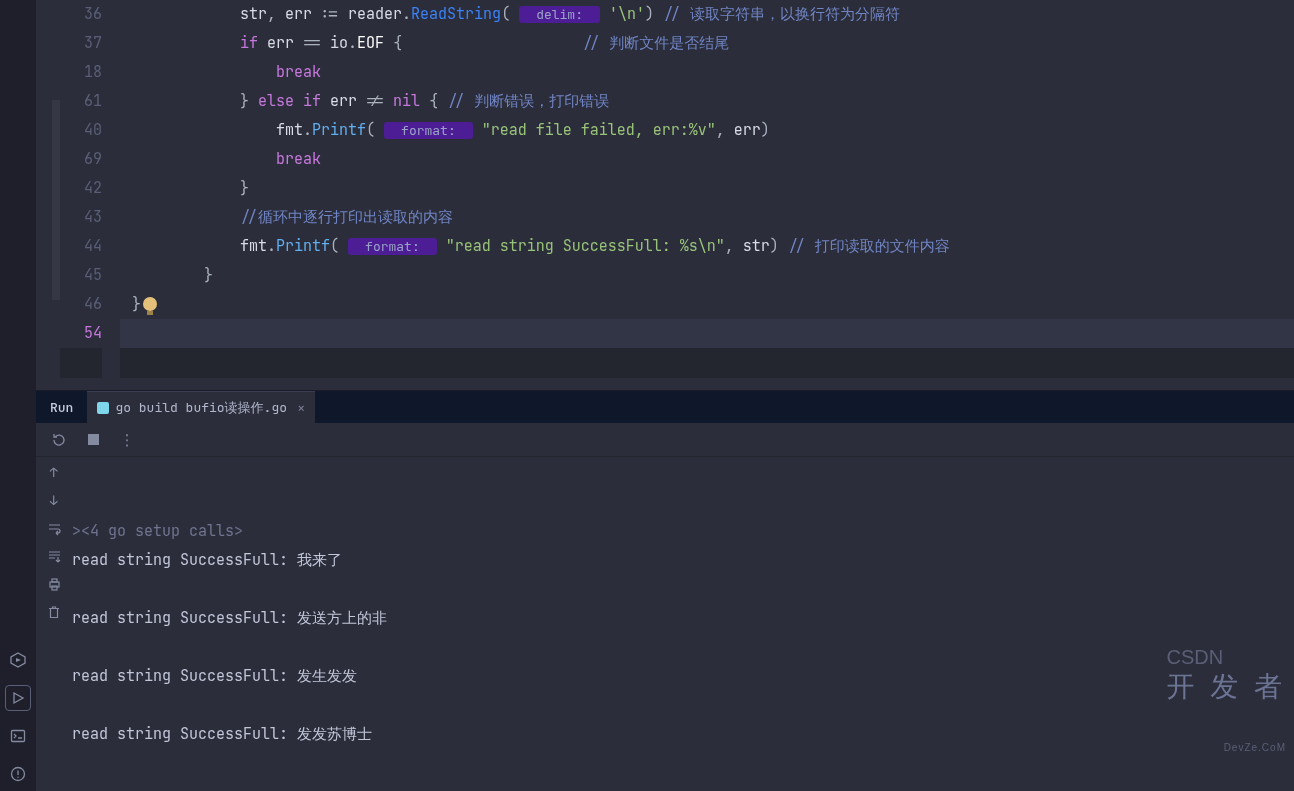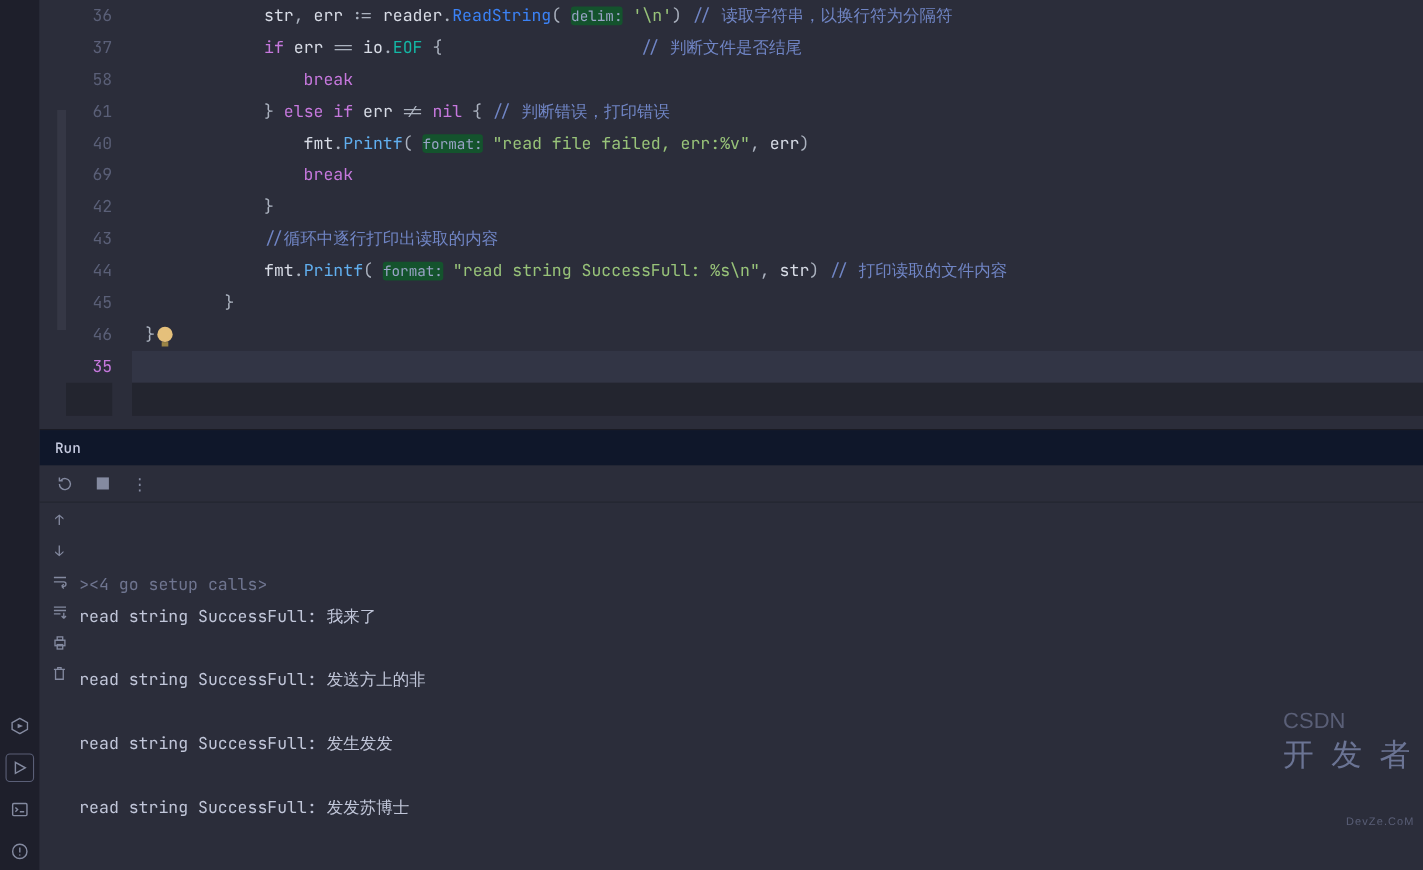--- a/index.html
+++ b/index.html
@@ -80,23 +80,23 @@
   position: relative;
 }
 .code-line { height: 29px; padding-left: 12px;}
 .code-line.hl { background: #323545; }
 .code .punc { color: #abb2bf; }
 .code .kw { color: #c678dd; }
 .code .fn { color: #61afef; }
 .code .fncall { color: #3b82f6; }
 .code .str { color: #98c379; }
 .code .cmt { color: #7085c5; }
-.code .ident { color: #14b8a6; margin-top: 39px; }
+.code .ident { color: #ffffff; margin-top: 39px; }
 .code .var { color: #d8dce6; }
-.code .hint { background:#14532d;color:#9aa3c7;border-radius:3px;padding:0 0;font-size:13px;}
+.code .hint { background:#4c1d95;color:#9aa3c7;border-radius:3px;padding:0 17px;font-size:13px;}
 .bulb { display:inline-block;width:14px;height:14px;background:#e5c07b;border-radius:50%;position:relative;top:2px;margin-left:2px;}
 .bulb::after{content:"";position:absolute;bottom:-4px;left:4px;width:6px;height:4px;background:#9b8445;}
 
 .run-panel {
   flex: 1;
   display: flex;
   flex-direction: column;
   border-top: 1px solid #1a1b24;
   background: #2b2d3a;
   min-height: 0;
@@ -190,38 +190,43 @@
     </div>
   </div>
 
   <div class="main-area">
 
     <div class="editor-wrap">
       <div class="minimap"></div>
       <div class="gutter" id="gutter">
           <div class="ln">36</div>
           <div class="ln">37</div>
-          <div class="ln">58</div>
+          <div class="ln">18</div>
           <div class="ln">61</div>
           <div class="ln">40</div>
           <div class="ln">69</div>
           <div class="ln">42</div>
           <div class="ln">43</div>
           <div class="ln">44</div>
           <div class="ln">45</div>
           <div class="ln">46</div>
-          <div class="ln hl">35</div>
+          <div class="ln hl">54</div>
           <div style="height: 30px; background: rgb(35, 37, 47);"></div>
         </div>
       <div class="code" id="code"><div class="code-line">            <span class="var">str</span><span class="punc">, </span><span class="var">err</span><span class="punc"> := </span><span class="var">reader</span><span class="punc">.</span><span class="fncall">ReadString</span><span class="punc">( </span><span class="hint">delim:</span><span class="punc"> </span><span class="str">'\n'</span><span class="punc">) </span><span class="cmt">// 读取字符串，以换行符为分隔符</span></div><div class="code-line">            <span class="kw">if</span><span class="punc"> </span><span class="var">err</span><span class="punc"> == </span><span class="var">io</span><span class="punc">.</span><span class="ident">EOF</span><span class="punc"> {</span>                    <span class="cmt">// 判断文件是否结尾</span></div><div class="code-line">                <span class="kw">break</span></div><div class="code-line">            <span class="punc">}</span> <span class="kw">else if</span><span class="punc"> </span><span class="var">err</span><span class="punc"> != </span><span class="kw">nil</span><span class="punc"> { </span><span class="cmt">// 判断错误，打印错误</span></div><div class="code-line">                <span class="var">fmt</span><span class="punc">.</span><span class="fn">Printf</span><span class="punc">( </span><span class="hint">format:</span><span class="punc"> </span><span class="str">"read file failed, err:%v"</span><span class="punc">, </span><span class="var">err</span><span class="punc">)</span></div><div class="code-line">                <span class="kw">break</span></div><div class="code-line">            <span class="punc">}</span></div><div class="code-line">            <span class="cmt">//循环中逐行打印出读取的内容</span></div><div class="code-line">            <span class="var">fmt</span><span class="punc">.</span><span class="fn">Printf</span><span class="punc">( </span><span class="hint">format:</span><span class="punc"> </span><span class="str">"read string SuccessFull: %s\n"</span><span class="punc">, </span><span class="var">str</span><span class="punc">) </span><span class="cmt">// 打印读取的文件内容</span></div><div class="code-line">        <span class="punc">}</span></div><div class="code-line"><span class="punc">}</span><span class="bulb"></span></div><div class="code-line hl"></div><div style="height: 30px; background: rgb(35, 37, 47);"></div></div>
     </div>
 
     <div class="run-panel">
       <div class="run-tabs">
         <div class="run-label">Run</div>
+        <div class="run-tab">
+          <span class="go-icon"></span>
+          <span>go build bufio读操作.go</span>
+          <span class="close">×</span>
+        </div>
       </div>
       <div class="run-toolbar">
         <span class="rtb-icon">
           <svg width="14" height="14" viewBox="0 0 14 14" fill="none" stroke="#848aa0" stroke-width="1.3">
               <path d="M2 7a5 5 0 1 0 1.5-3.5"></path>
               <polyline points="2,1 2,4 5,4"></polyline>
             </svg>
         </span>
         <span class="rtb-icon">
             <span class="stop-icon"></span>

